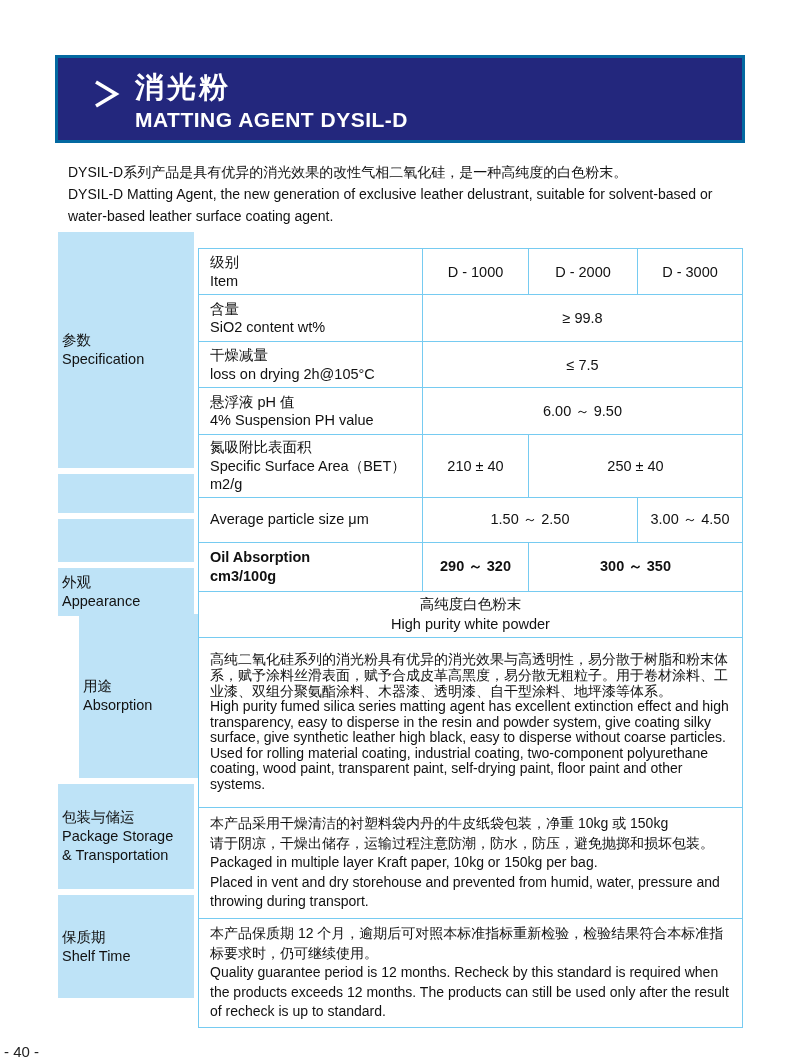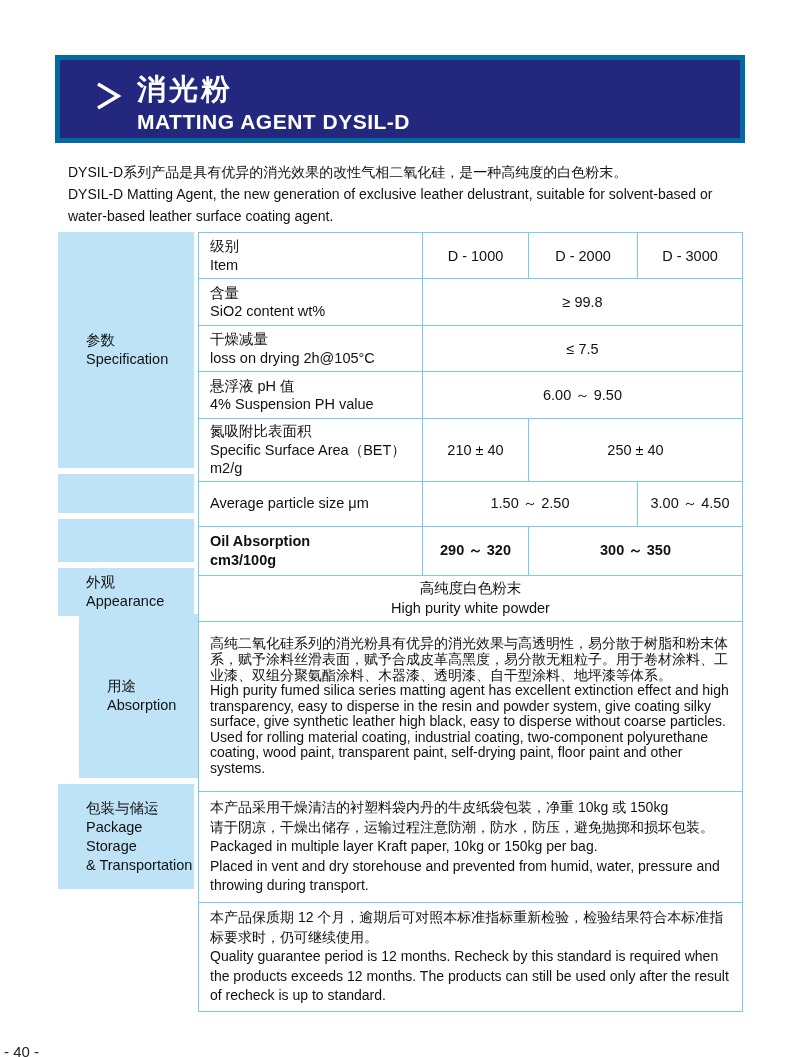--- a/index.html
+++ b/index.html
@@ -15,21 +15,21 @@
     background: #ffffff;
     overflow: hidden;
   }
 
   
   .banner {
     position: absolute;
     left: 55px; top: 55px;
     width: 690px; height: 88px;
     background: #23277d;
-    border: 5px solid #0369a1;
+    border: 3px solid #0369a1;
     display: flex;
     align-items: flex-start;
     padding: 11px 0 0 33px;
   }
   .banner .chevron {
     margin-top: 8px;
     margin-right: 14px;
     flex: 0 0 auto;
   }
   .title-cn {
@@ -70,36 +70,36 @@
     width: 136px; height: 769px;
   }
   .label-cell {
     position: absolute;
     left: 0;
     width: 136px;
     background: #bee3f7;
     display: flex;
     flex-direction: column;
     justify-content: center;
-    padding-left: 28px;
+    padding-left: 4px;
     font-size: 14.5px;
     line-height: 19px;
     color: #111111;
   }
   .lc-spec        { top: 0;     height: 236px; }
   .lc-blank1      { top: 242px; height: 39px;  }
   .lc-blank2      { top: 287px; height: 43px;  }
   .lc-appearance  { top: 336px; height: 48px;  }
   .lc-application { top: 382px; height: 164px; margin-left: 21px; }
   .lc-package     { top: 552px; height: 105px; }
   .lc-shelf       { top: 663px; height: 103px; }
 
   table.spec {
     position: absolute;
-    left: 140px; top: 0;
+    left: 140px; top: 16px;
     width: 544px;
     border-collapse: collapse;
     table-layout: fixed;
     padding-left: 21px;
   }
   table.spec td {
     border: 1px solid #76cbf1;
     font-size: 14.5px;
     color: #111111;
     background: #ffffff;
@@ -172,20 +172,24 @@
       </div>
       <div class="label-cell lc-application">
         <span>用途</span>
         <span>Absorption</span>
       </div>
       <div class="label-cell lc-package">
         <span>包装与储运</span>
         <span>Package Storage</span>
         <span>&amp; Transportation</span>
       </div>
+      <div class="label-cell lc-shelf">
+        <span>保质期</span>
+        <span>Shelf Time</span>
+      </div>
     </div>
 
     <table class="spec">
       <colgroup>
         <col style="width:224px">
           <col style="width:106px">
           <col style="width:109px">
           <col style="width:105px">
       </colgroup>
       <tbody>

